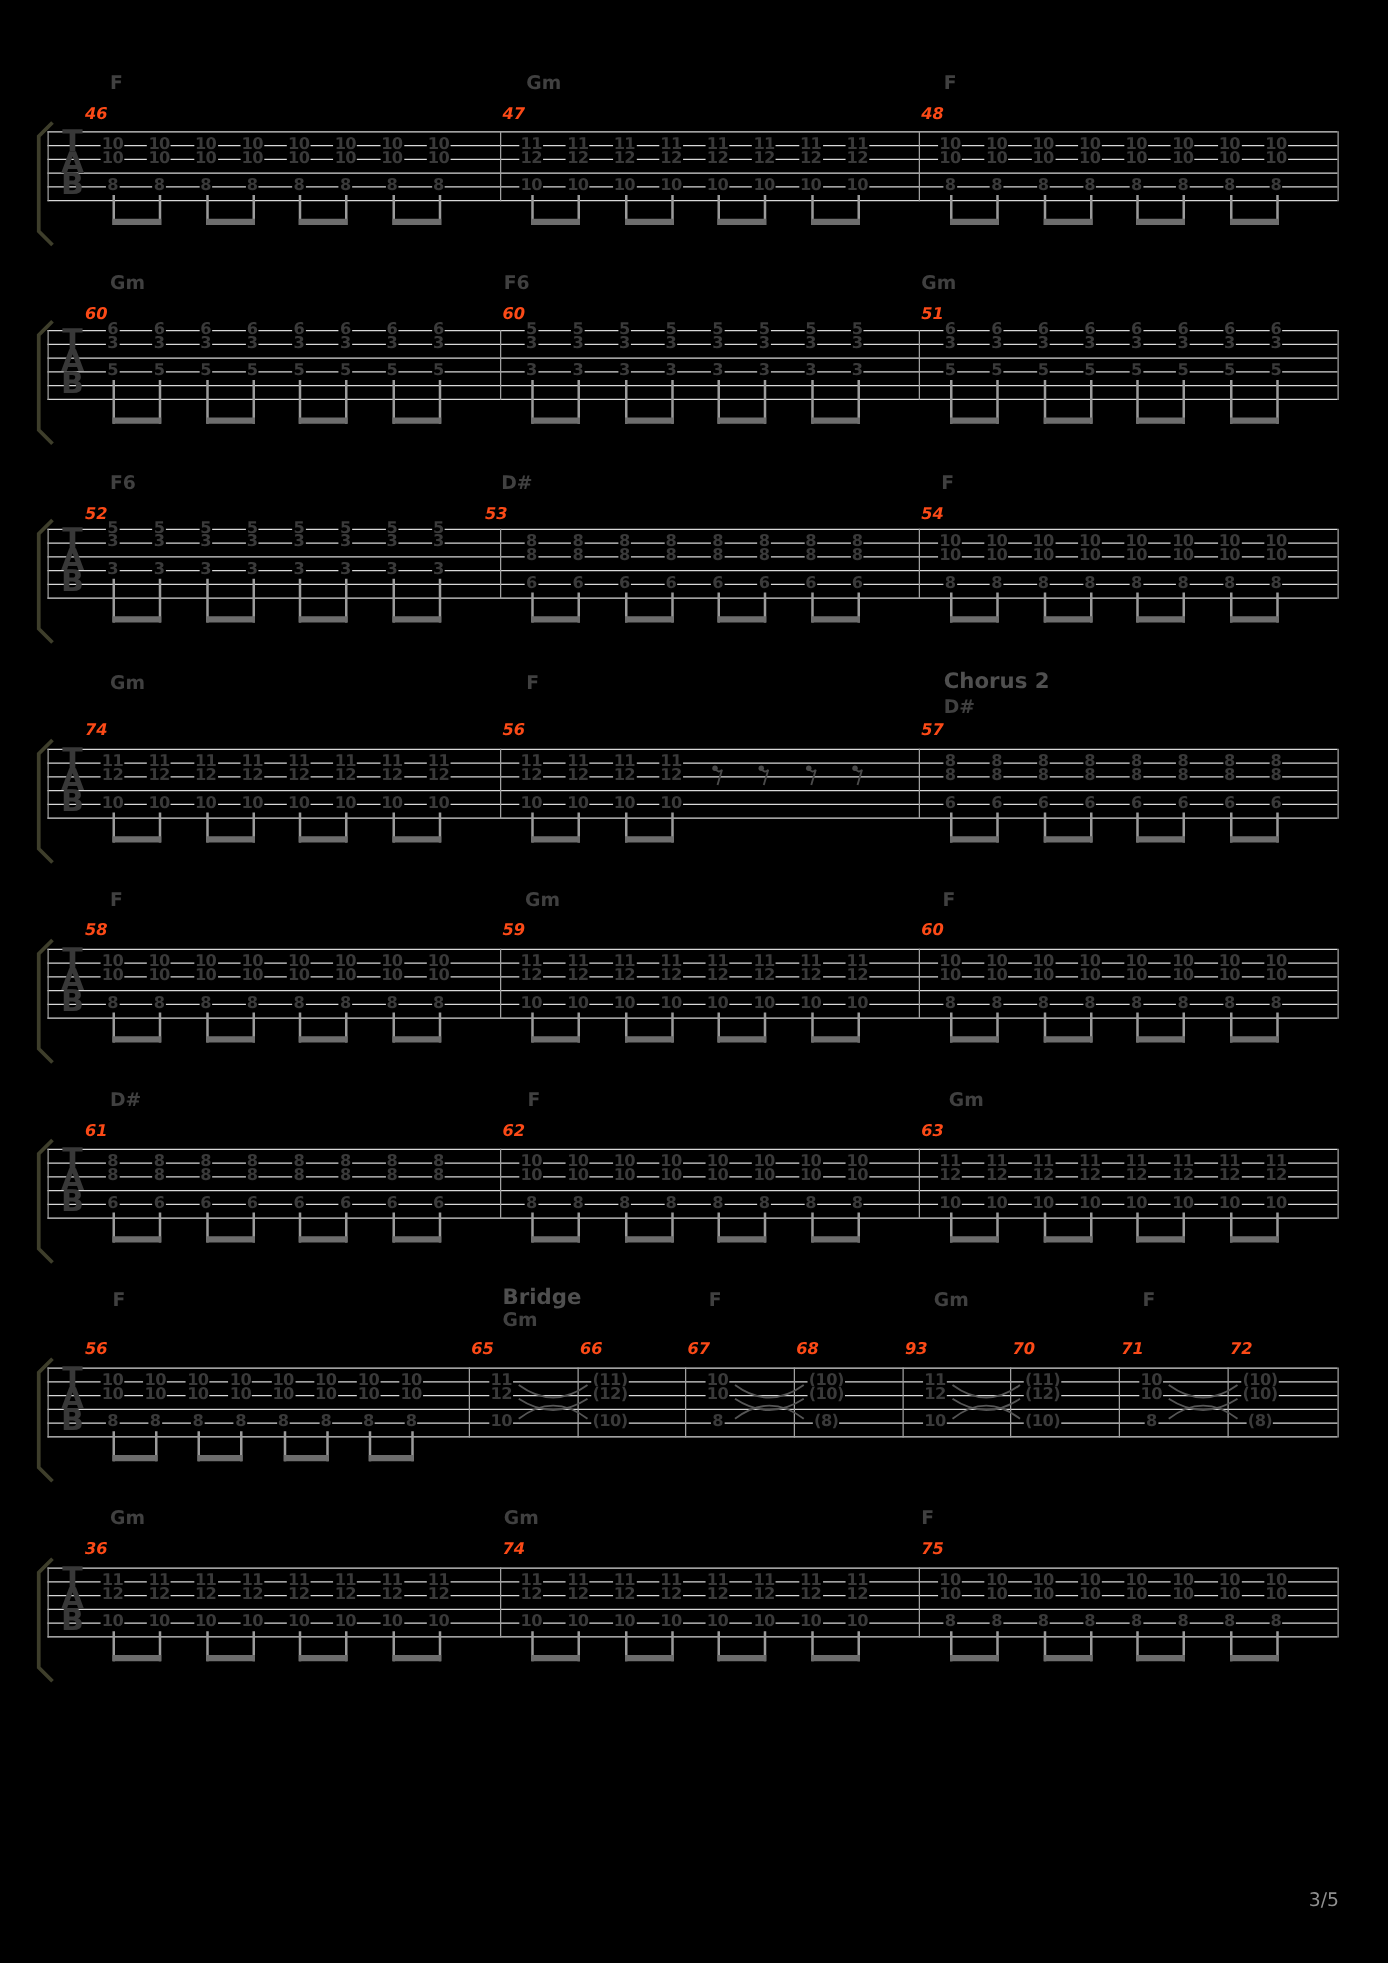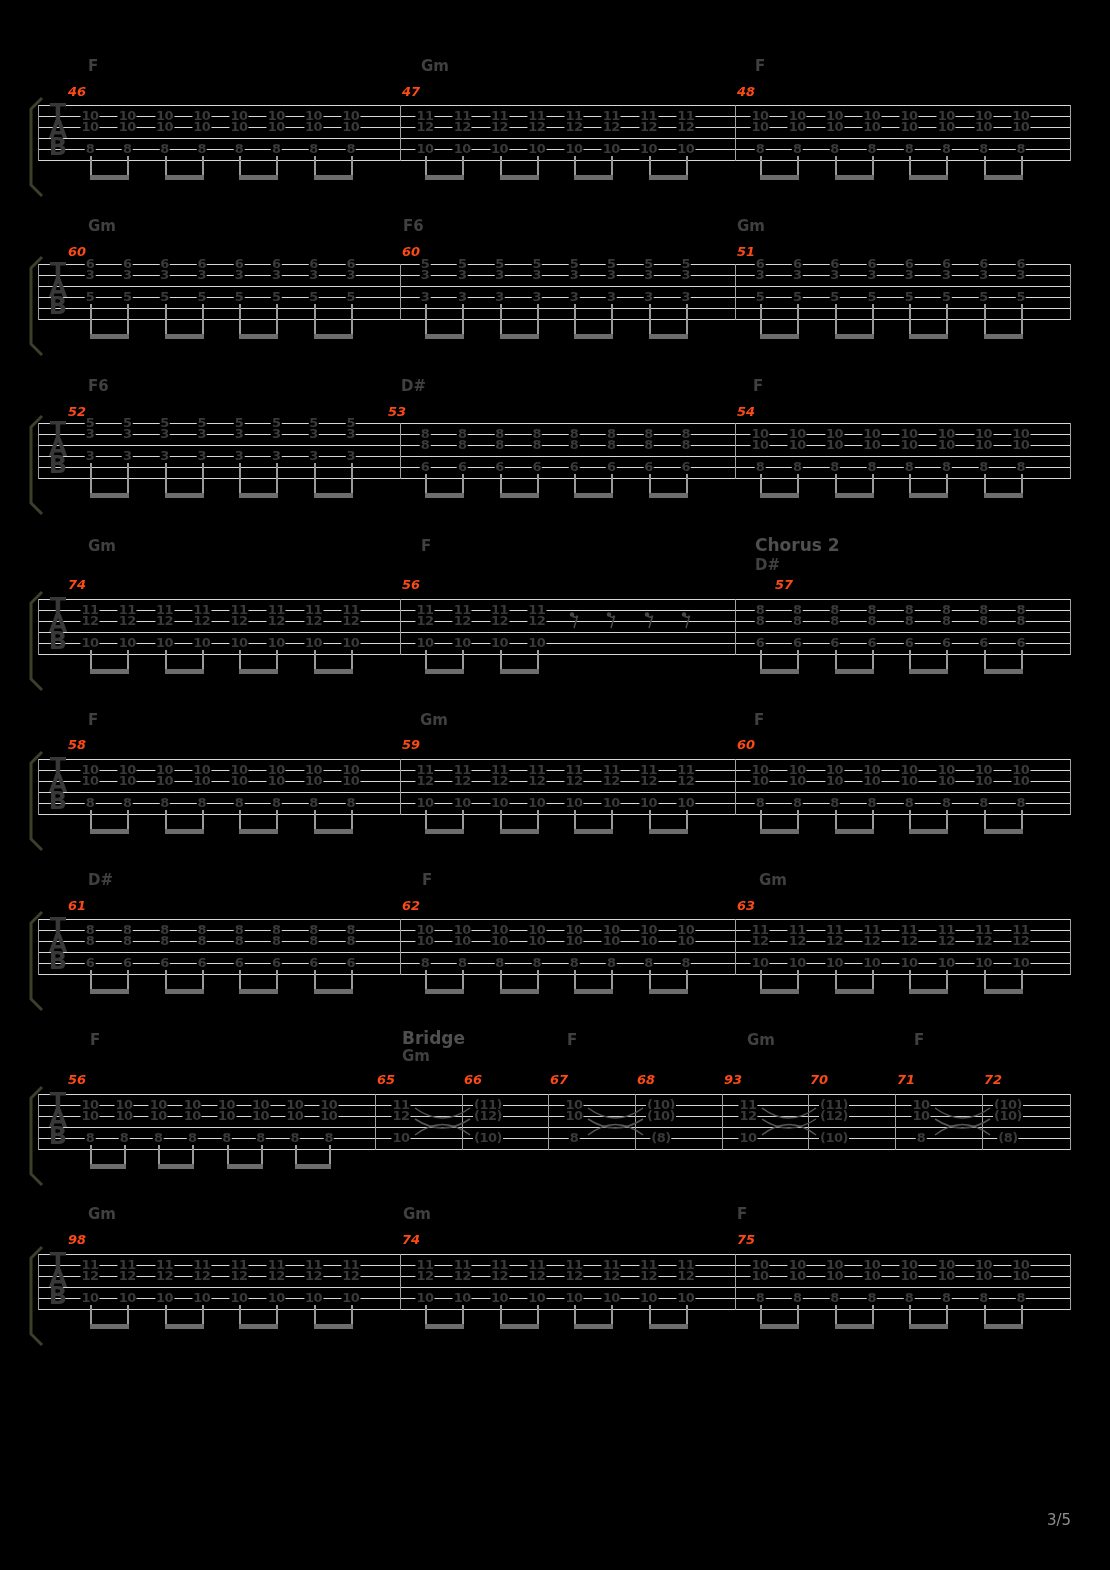--- a/index.html
+++ b/index.html
@@ -513,21 +513,21 @@
     </svg>
     <div class="stem" style="left: 425px; top: 650px; height: 24px;"></div>
     <div class="stem" style="left: 462.25px; top: 650px; height: 24px;"></div>
     <div class="beam" style="left: 425px; top: 669px; width: 39.25px;"></div>
     <div class="stem" style="left: 499.5px; top: 650px; height: 24px;"></div>
     <div class="stem" style="left: 536.75px; top: 650px; height: 24px;"></div>
     <div class="beam" style="left: 499.5px; top: 669px; width: 39.25px;"></div>
     <div class="measure-box" style="left: 735px; top: 571px; width: 335px; height: 112px;"></div>
     <div class="barline" style="left: 735px; top: 599px; height: 56px;"></div>
     <div class="barline" style="left: 1070px; top: 599px; height: 56px;"></div>
-    <div class="measure-number" style="left: 737px; top: 577px; margin-left: 38px;">57</div>
+    <div class="measure-number" style="left: 737px; top: 577px;">57</div>
     <div class="fret" style="left: 760px; top: 603px;">8</div>
     <div class="fret" style="left: 760px; top: 614px;">8</div>
     <div class="fret" style="left: 760px; top: 636px;">6</div>
     <div class="fret" style="left: 797.25px; top: 603px;">8</div>
     <div class="fret" style="left: 797.25px; top: 614px;">8</div>
     <div class="fret" style="left: 797.25px; top: 636px;">6</div>
     <div class="fret" style="left: 834.5px; top: 603px;">8</div>
     <div class="fret" style="left: 834.5px; top: 614px;">8</div>
     <div class="fret" style="left: 834.5px; top: 636px;">6</div>
     <div class="fret" style="left: 871.75px; top: 603px;">8</div>
@@ -939,21 +939,21 @@
     <div class="staff-line" style="left: 38px; top: 1265px; width: 1032px;"></div>
     <div class="staff-line" style="left: 38px; top: 1276px; width: 1032px;"></div>
     <div class="staff-line" style="left: 38px; top: 1287px; width: 1032px;"></div>
     <div class="staff-line" style="left: 38px; top: 1298px; width: 1032px;"></div>
     <div class="staff-line" style="left: 38px; top: 1309px; width: 1032px;"></div>
     <div class="clef-letter" style="left: 45px; top: 1251px;">T</div>
     <div class="clef-letter" style="left: 45px; top: 1268px;">A</div>
     <div class="clef-letter" style="left: 45px; top: 1285px;">B</div>
     <div class="measure-box" style="left: 38px; top: 1226px; width: 362px; height: 112px;"></div>
     <div class="barline" style="left: 38px; top: 1254px; height: 56px;"></div>
-    <div class="measure-number" style="left: 68px; top: 1232px;">98</div>
+    <div class="measure-number" style="left: 68px; top: 1232px;">36</div>
     <div class="fret" style="left: 90px; top: 1258px;">11</div>
     <div class="fret" style="left: 90px; top: 1269px;">12</div>
     <div class="fret" style="left: 90px; top: 1291px;">10</div>
     <div class="fret" style="left: 127.25px; top: 1258px;">11</div>
     <div class="fret" style="left: 127.25px; top: 1269px;">12</div>
     <div class="fret" style="left: 127.25px; top: 1291px;">10</div>
     <div class="fret" style="left: 164.5px; top: 1258px;">11</div>
     <div class="fret" style="left: 164.5px; top: 1269px;">12</div>
     <div class="fret" style="left: 164.5px; top: 1291px;">10</div>
     <div class="fret" style="left: 201.75px; top: 1258px;">11</div>

